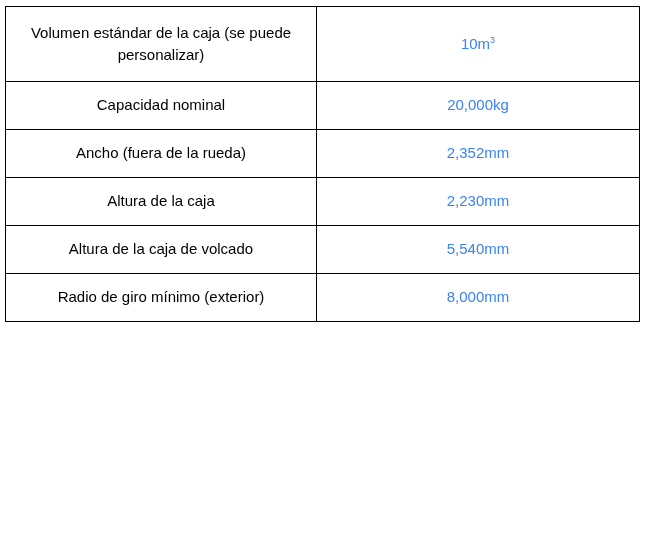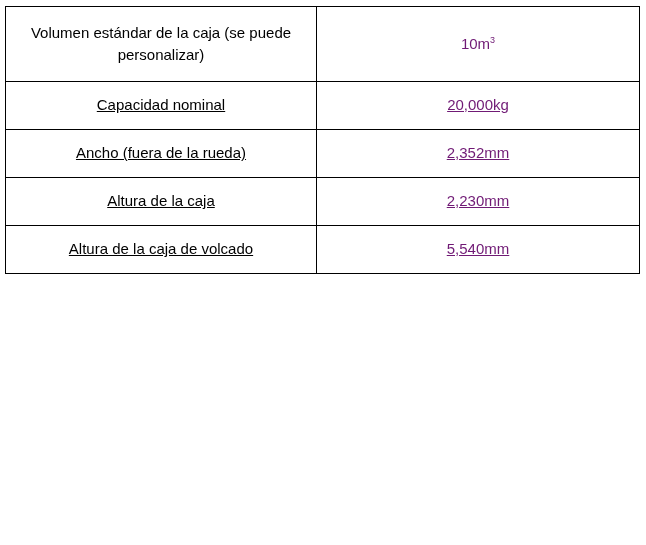--- a/index.html
+++ b/index.html
@@ -37,27 +37,26 @@
     text-align: center;
     vertical-align: middle;
     padding: 6px 8px;
     font-family: "Liberation Sans", sans-serif;
   }
   .spec-table tr.row-tall td {
     height: 62px;
   }
   .spec-table tr.row-normal td {
     height: 35px;
-    text-decoration: underline;
   }
   .cell-label {
     color: #000000;
   }
   .cell-value {
-    color: #701a75;
+    color: #3b82f6;
   }
   sup {
     font-size: 9px;
     vertical-align: super;
     line-height: 0;
   }
 </style>
 </head>
 <body>
 
@@ -81,15 +80,19 @@
           <td class="cell-value">2,352mm</td>
         </tr>
         <tr class="row-normal">
           <td class="cell-label">Altura de la caja</td>
           <td class="cell-value">2,230mm</td>
         </tr>
         <tr class="row-normal">
           <td class="cell-label">Altura de la caja de volcado</td>
           <td class="cell-value">5,540mm</td>
         </tr>
+        <tr class="row-normal">
+          <td class="cell-label">Radio de giro mínimo (exterior)</td>
+          <td class="cell-value">8,000mm</td>
+        </tr>
       </tbody>
   </table>
 </div>
 
 </body></html>

